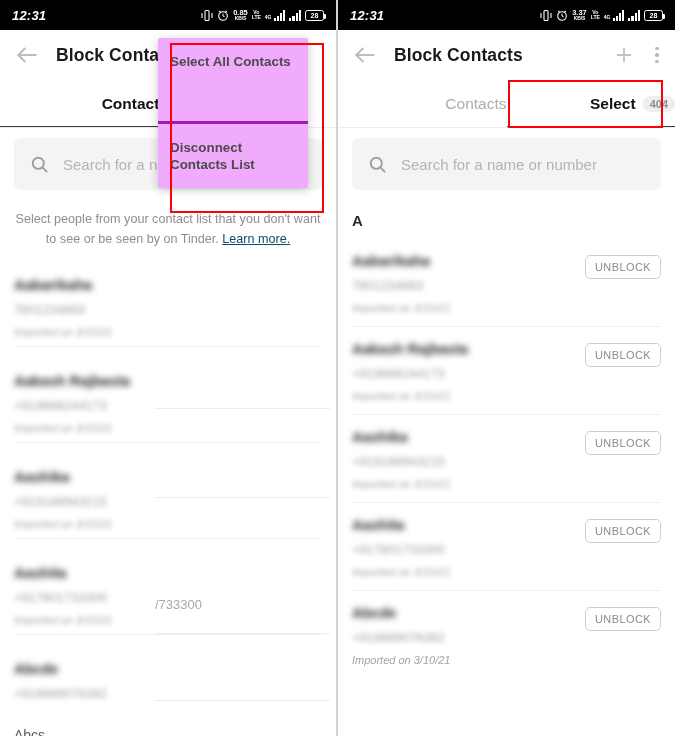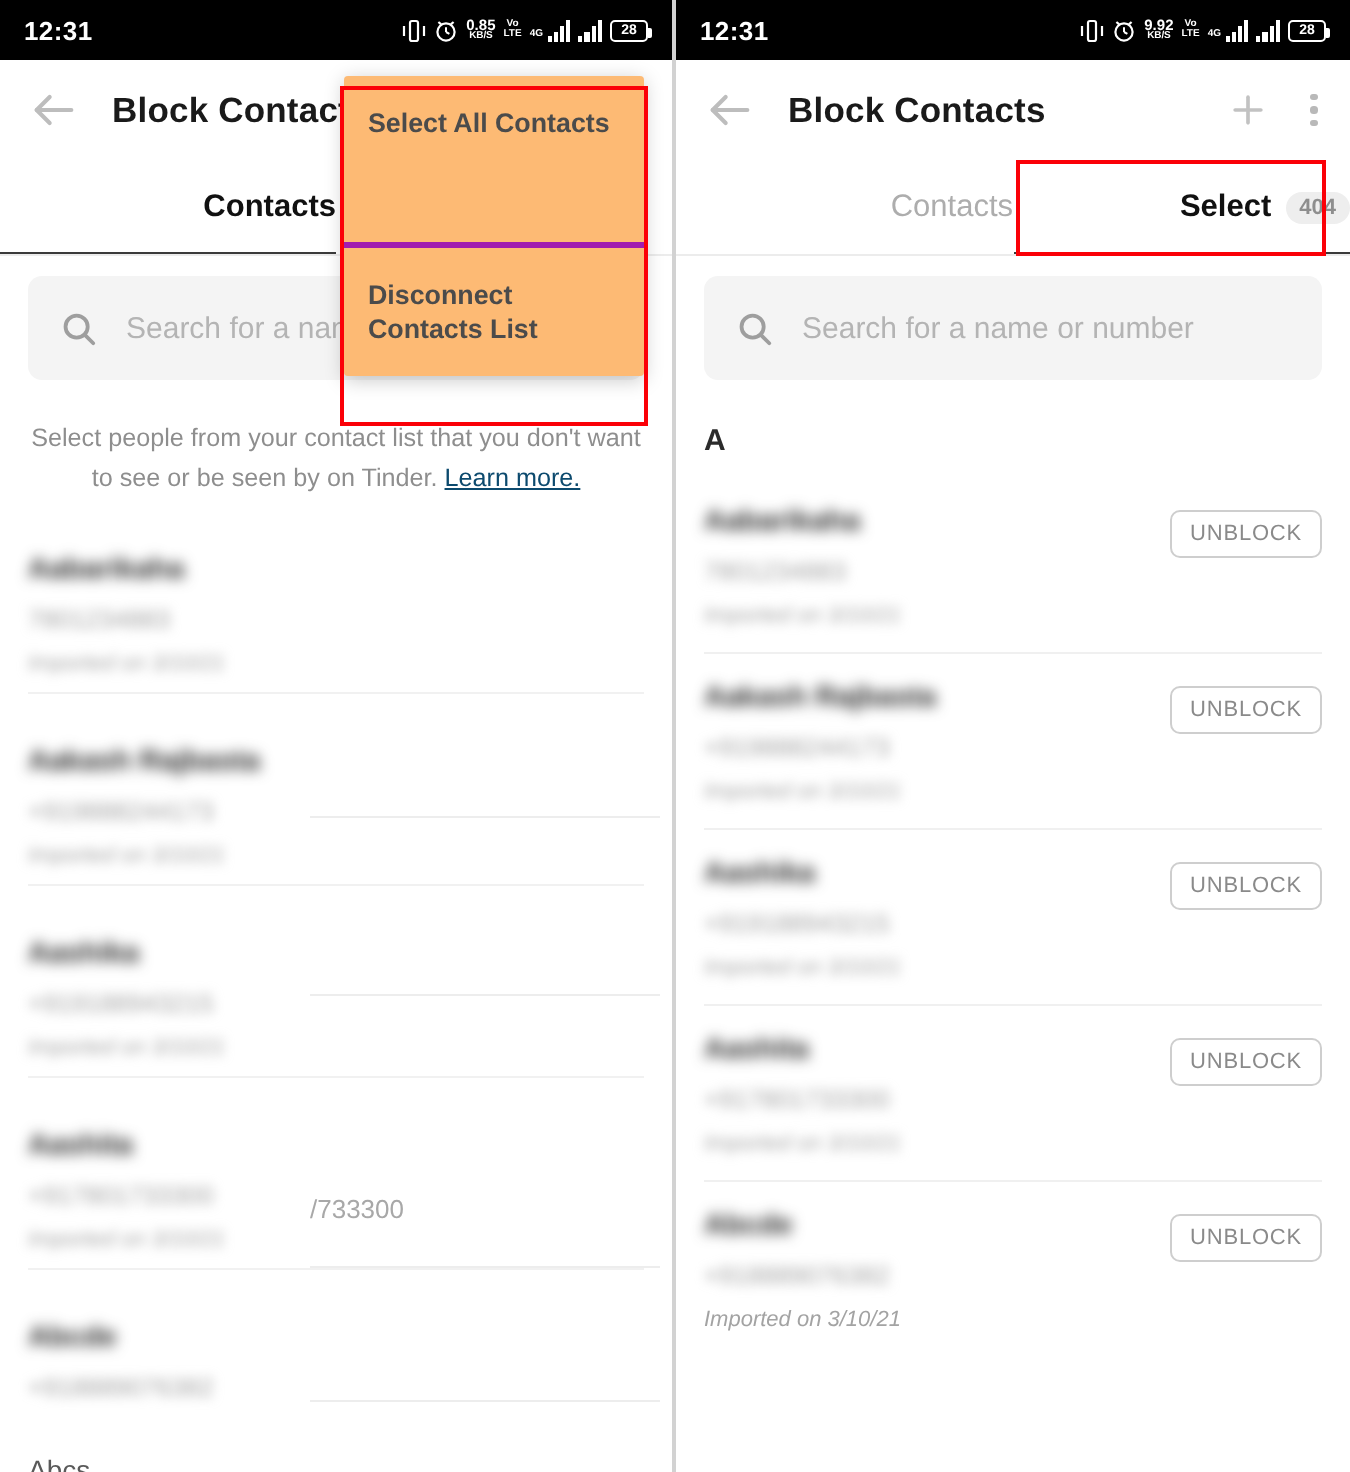--- a/index.html
+++ b/index.html
@@ -18,21 +18,21 @@
   }
   .phone.left { width: 338px; border-right: 2px solid #d2d2d2; }
 
   
   .statusbar {
     height: 30px; background: #000;
     display: flex; align-items: center;
     justify-content: space-between;
     padding: 0 12px;
   }
-  .status-time { color: #fff; font-size: 13px; font-weight: 600; letter-spacing: .2px; }
+  .status-time { color: #fff; font-size: 13px; font-weight: 600; letter-spacing: .2px; font-style: italic; }
   .status-right { display: flex; align-items: center; gap: 4px; }
   .sicon { display: block; }
   .netspeed { display: flex; flex-direction: column; align-items: center; line-height: 1; }
   .netspeed .n1 { color: #fff; font-size: 7.5px; font-weight: 700; }
   .netspeed .n2 { color: #fff; font-size: 5px; font-weight: 700; letter-spacing: -.1px; }
   .batt {
     border: 1.2px solid #fff; border-radius: 2.5px;
     height: 11px; min-width: 19px; position: relative;
     display: flex; align-items: center; justify-content: center;
     color: #fff; font-size: 7px; font-weight: 700; padding: 0 1px;
@@ -115,22 +115,22 @@
     padding: 5px 9px; font-size: 11px; color: #8a8a8a;
     letter-spacing: .4px; background: #fff; white-space: nowrap;
     flex: none; margin-top: 2px;
   }
 
   
   .ghost-rule { height:1px; background:#f1f1f1; margin: 8px 0 0; }
 
   
   .menu {
-    position: absolute; top: 38px; left: 172px; width: 150px;
-    background: #fdba74; border-radius: 2px;
+    position: absolute; top: 38px; left: 158px; width: 150px;
+    background: #f0abfc; border-radius: 2px;
     box-shadow: 0 2px 10px rgba(0,0,0,.22);
     z-index: 30;
   }
   .menu-item {
     padding: 15px 12px; font-size: 13.4px; font-weight: 700;
     color: #4b4b4b; line-height: 1.28;
   }
   .menu-item + .menu-item { border-top: 3px solid #a21caf; margin-top: 36px; }
 
   
@@ -307,21 +307,21 @@
           <line x1="11" y1="4" x2="11" y2="9" stroke="#fff" stroke-width="1.1"></line>
         </svg>
         <svg class="sicon" width="12" height="13" viewBox="0 0 12 13">
           <circle cx="6" cy="7" r="4.3" fill="none" stroke="#fff" stroke-width="1.1"></circle>
           <line x1="6" y1="7" x2="6" y2="4.6" stroke="#fff" stroke-width="1"></line>
           <line x1="6" y1="7" x2="7.7" y2="7.9" stroke="#fff" stroke-width="1"></line>
           <line x1="2.2" y1="2" x2="3.6" y2="3.2" stroke="#fff" stroke-width="1.1"></line>
           <line x1="9.8" y1="2" x2="8.4" y2="3.2" stroke="#fff" stroke-width="1.1"></line>
         </svg>
         <div class="netspeed">
-          <span class="n1">9.92</span>
+          <span class="n1">3.37</span>
           <span class="n2">KB/S</span>
         </div>
         <div class="netspeed">
           <span class="simtag">Vo</span>
           <span class="simtag">LTE</span>
         </div>
         <div style="display:flex;align-items:flex-end;gap:2px">
           <span class="simtag" style="margin-bottom:1px">4G</span>
           <div class="bars">
               <i></i>

